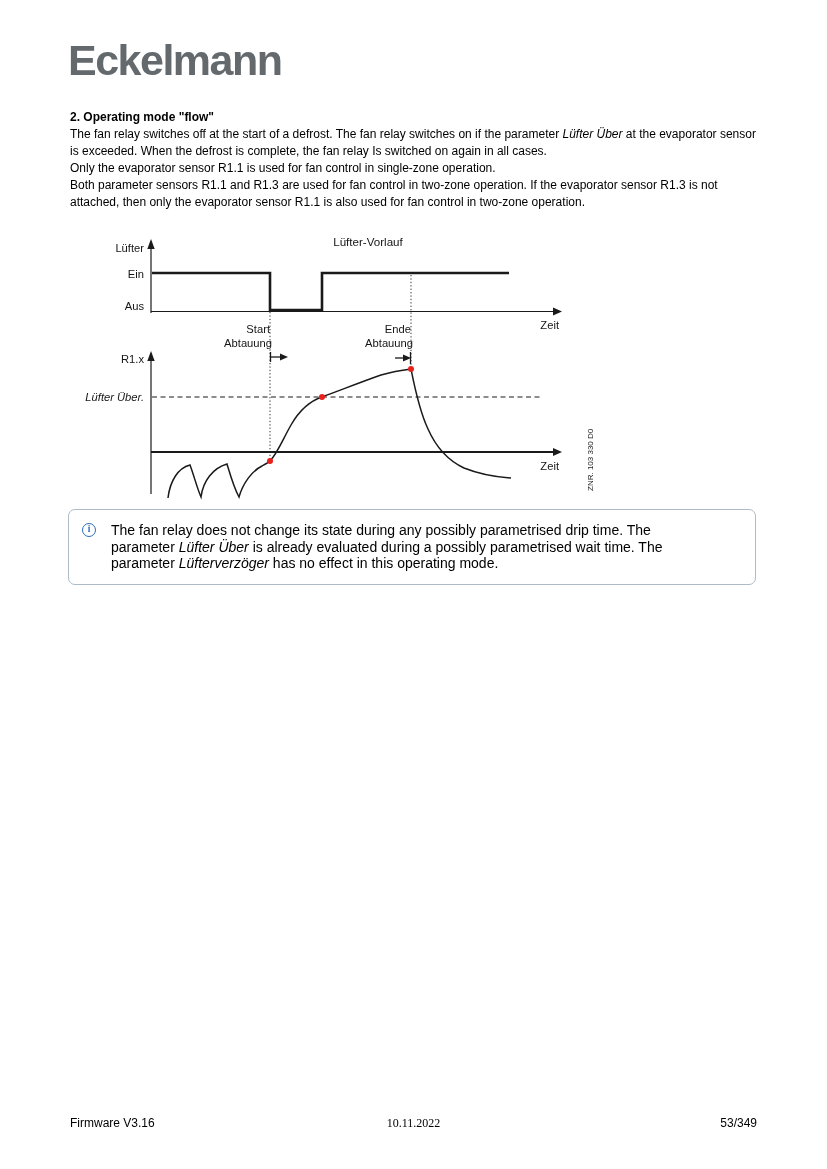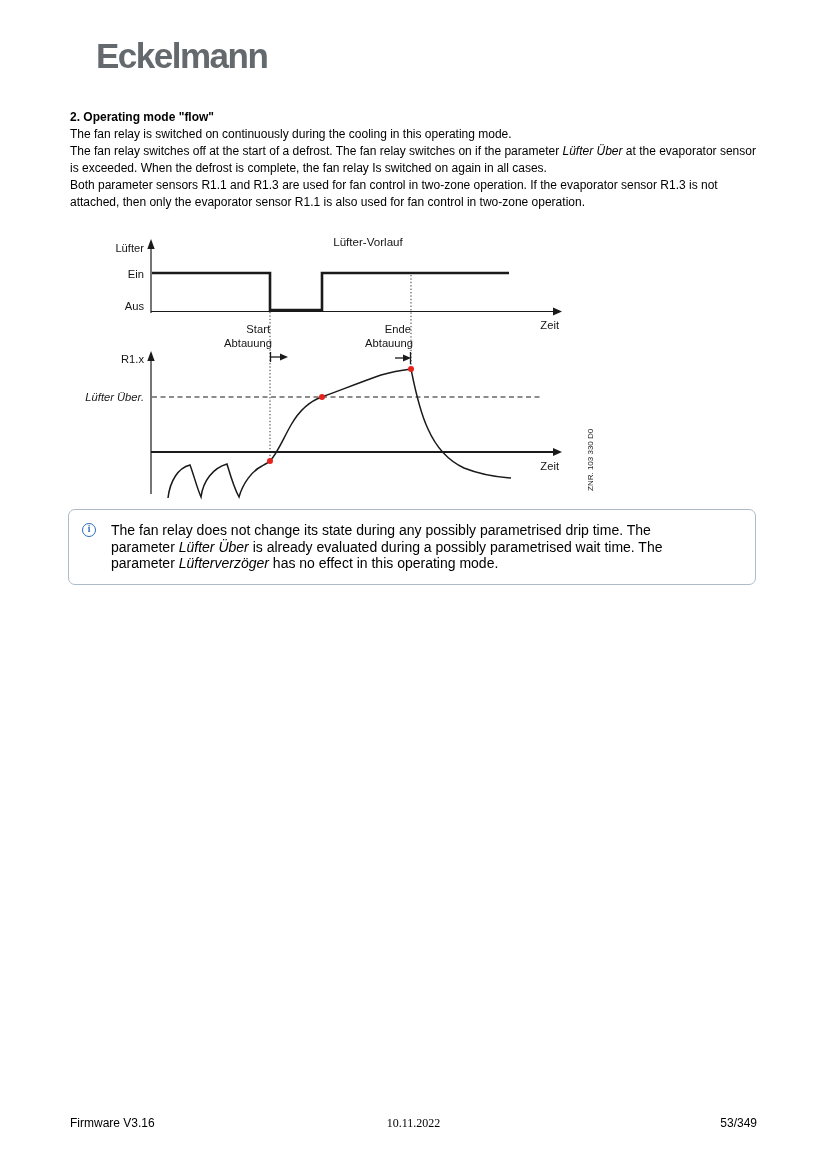--- a/index.html
+++ b/index.html
@@ -1,17 +1,17 @@
 <!DOCTYPE html>
 <html><head>
 <meta charset="utf-8">
 <style>
   html,body{margin:0;padding:0;background:#ffffff;}
   body{width:827px;height:1169px;position:relative;font-family:"Liberation Sans",sans-serif;color:#000;overflow:hidden;}
-  .logo{position:absolute;left:68px;top:36px;font-size:35px;font-weight:bold;color:#63696d;letter-spacing:-1.5px;margin-left:28px;}
+  .logo{position:absolute;left:68px;top:36px;font-size:43px;font-weight:bold;color:#63696d;letter-spacing:-1.5px;}
   .content{position:absolute;left:70px;top:109px;width:692px;font-size:12px;line-height:17px;}
   .heading{font-weight:bold;margin:0;}
   .content p{margin:0;}
   .i{font-style:italic;}
   .b{font-weight:normal;}
   .diagram{position:absolute;left:60px;top:233px;}
   .diagram text{font-family:"Liberation Sans",sans-serif;font-size:11.2px;fill:#151515;}
   .diagram .title{font-size:11.6px;}
   .diagram .vert{font-size:8px;fill:#222;}
   .ax{stroke:#1a1a1a;stroke-width:1.2;fill:none;}
@@ -33,22 +33,22 @@
   .footer .fc{position:absolute;left:0;right:0;text-align:center;font-family:Liberation Serif, serif;}
   .footer .fr{position:absolute;right:0;margin-left:16px;}
 </style>
 </head>
 <body>
 
 <div class="logo">Eckelmann</div>
 
 <div class="content">
   <p class="heading">2. Operating mode "flow"</p>
-  <p><span>The fan relay is switched on continuously during the cooling in this operating mode.</span></p>
   <p><span>The fan relay switches off at the start of a defrost. The fan relay switches on if the parameter </span><span class="i">Lüfter Über</span><span> at the evaporator sensor is exceeded. When the defrost is complete, the fan relay Is switched on again in all cases.</span></p>
+  <p><span>Only the evaporator sensor R1.1 is used for fan control in single-zone operation.</span></p>
   <p><span>Both parameter sensors R1.1 </span><span class="b">and</span><span> R1.3 are used for fan control in two-zone operation. If the evaporator sensor R1.3 is not attached, then only the evaporator sensor R1.1 is also used for fan control in two-zone operation.</span></p>
 </div>
 
 <svg class="diagram" width="580" height="270" viewBox="60 233 580 270">
 
   <line class="ax" x1="151" y1="313" x2="151" y2="247"></line>
   <polygon class="arrowfill" points="151,239 147.3,249 154.7,249"></polygon>
   <line class="ax" x1="151" y1="311.5" x2="555" y2="311.5"></line>
   <polygon class="arrowfill" points="562,311.5 553,307.6 553,315.4"></polygon>
 

